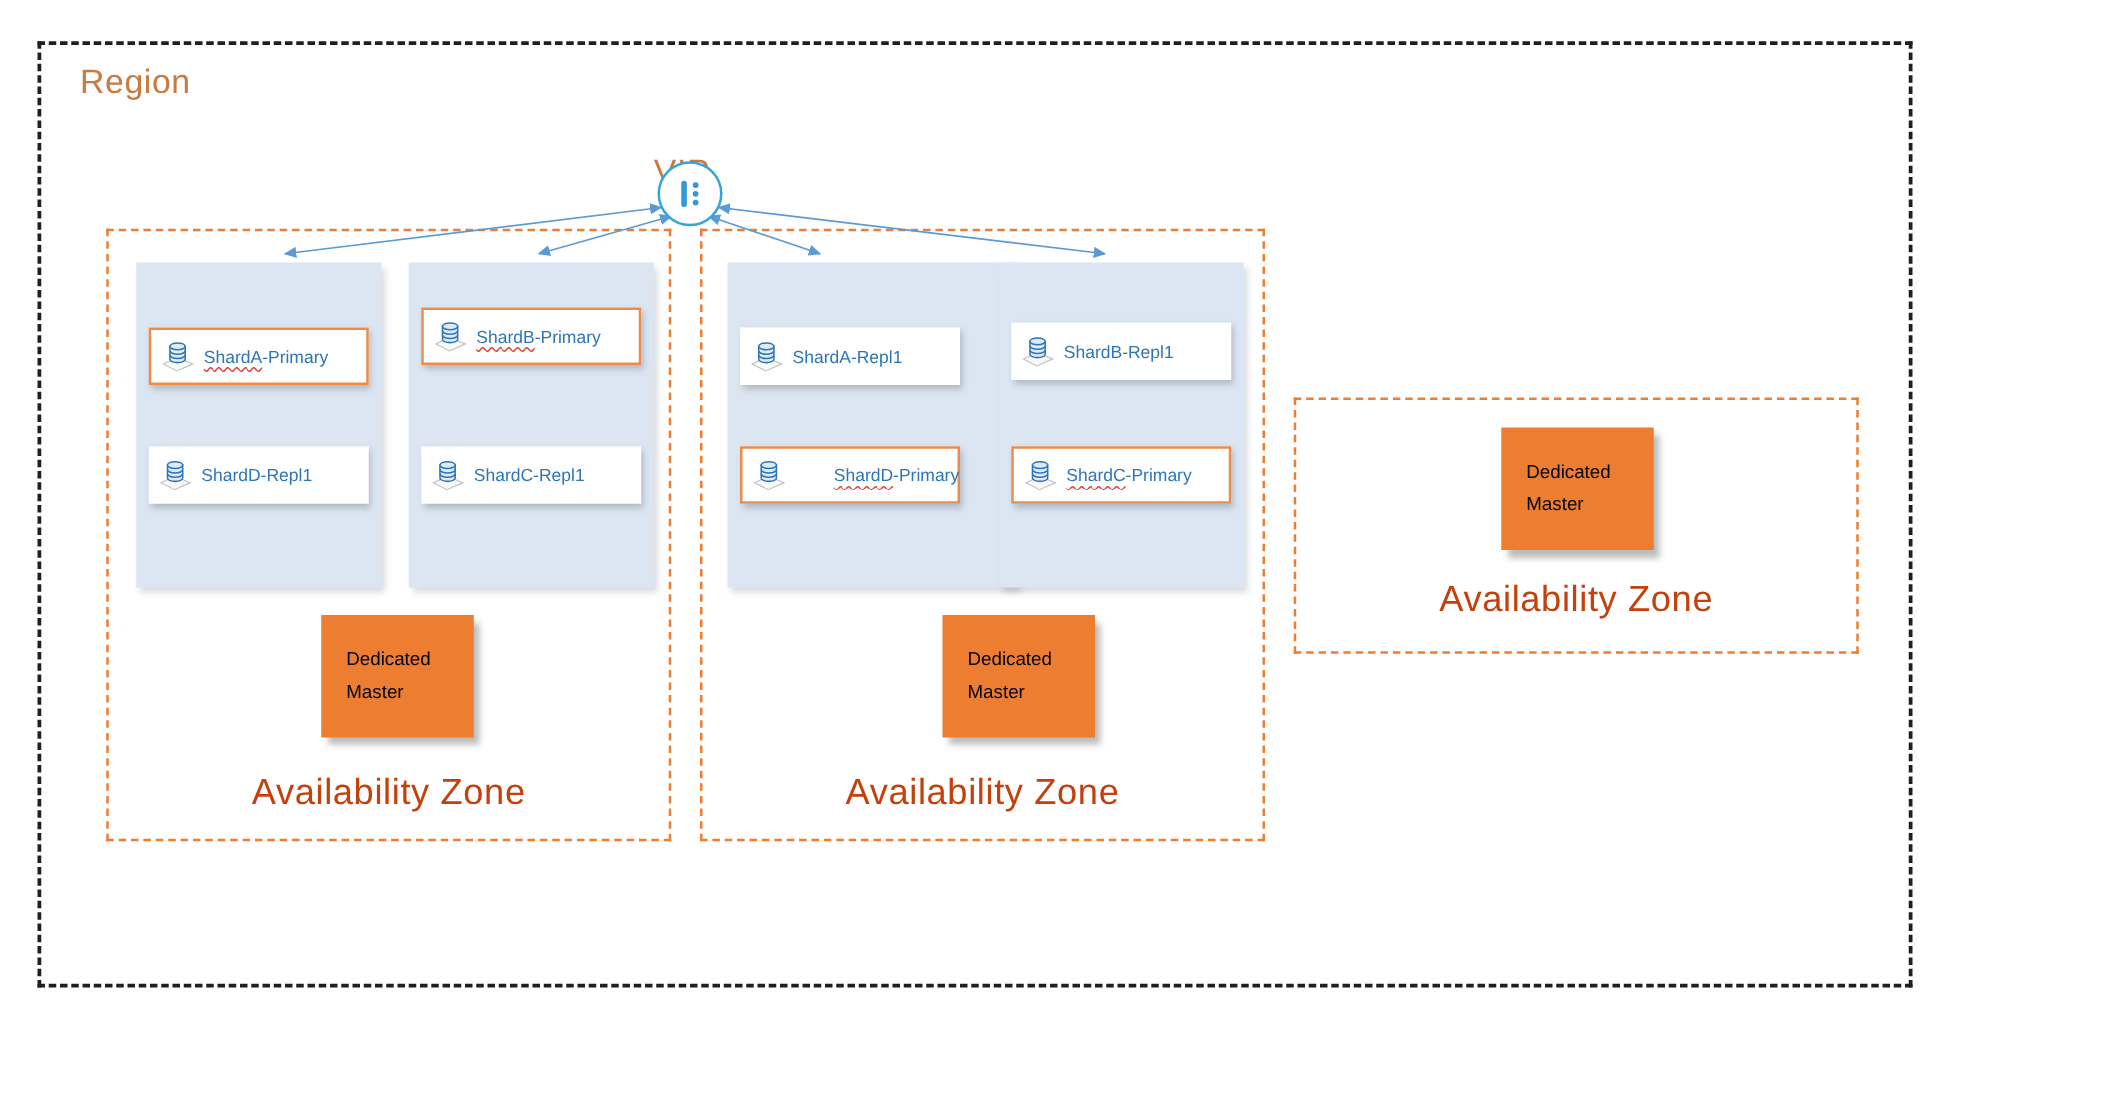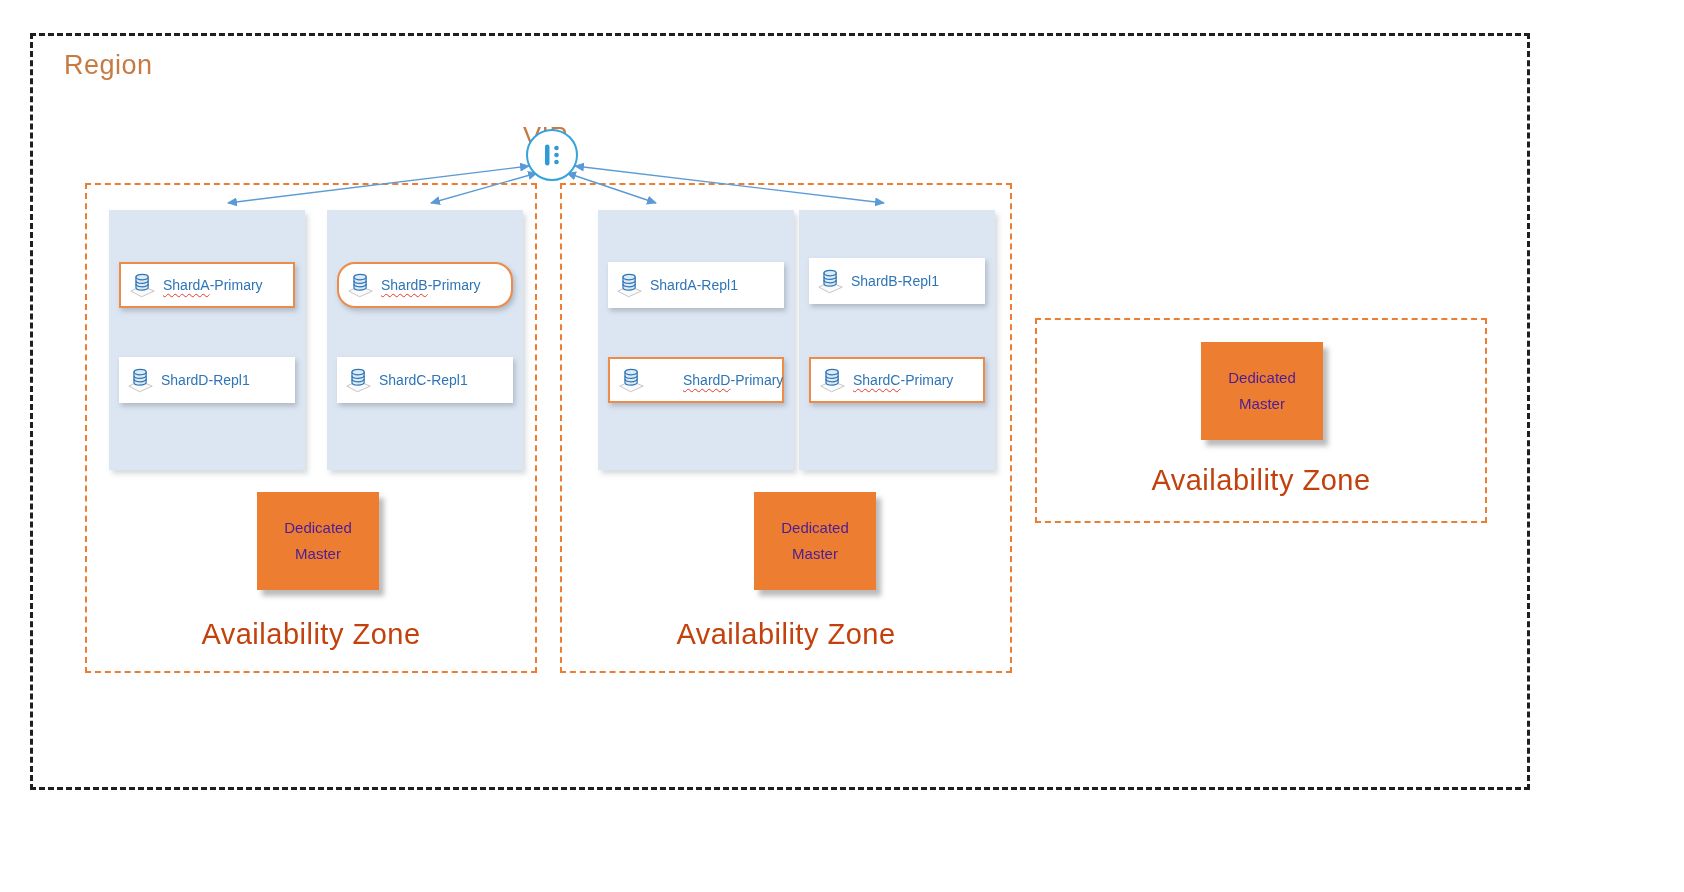--- a/index.html
+++ b/index.html
@@ -31,23 +31,23 @@
   .shard.primary { border:2px solid #ED8C4A; }
   .shard-label { font-size:14px; color:#2E75B6; white-space:nowrap; }
   .sq {
     text-decoration-line: underline;
     text-decoration-style: wavy;
     text-decoration-color:#E03C31;
     text-decoration-thickness:1px;
     text-underline-offset:3px;
   }
   .master {
-    position:absolute; width:122px; height:98px; background:#ED7D31; color:#4c1d95;
+    position:absolute; width:122px; height:98px; background:#ED7D31; color:#000000;
     font-size:15px; line-height:1.75; display:flex; align-items:center; justify-content:center;
-    text-align:center; padding:0 20px; box-sizing:border-box;
+    padding:0 20px; box-sizing:border-box;
     box-shadow:5px 6px 5px rgba(105,105,105,.45);
   }
   .vip-circle {
     position:absolute; left:526px; top:129px; width:52px; height:52px;
     border:2px solid #35A3DC; border-radius:50%; box-sizing:border-box;
     background:#ffffff; display:flex; align-items:center; justify-content:center; z-index:4;
   }
   .arrows { position:absolute; left:0; top:0; z-index:3; pointer-events:none; }
   .db-icon { flex:0 0 auto; }
 </style>
@@ -103,21 +103,21 @@
           <path d="M8.5 6 V17 a6.5 2.9 0 0 0 13 0 V6 Z" fill="#DEEBF7" stroke="#2E75B6" stroke-width="1.3"></path>
           <path d="M8.5 9.8 a6.5 2.9 0 0 0 13 0" fill="none" stroke="#2E75B6" stroke-width="1.3"></path>
           <path d="M8.5 13.5 a6.5 2.9 0 0 0 13 0" fill="none" stroke="#2E75B6" stroke-width="1.3"></path>
           <ellipse cx="15" cy="6" rx="6.5" ry="2.9" fill="#DEEBF7" stroke="#2E75B6" stroke-width="1.3"></ellipse>
         </svg>
         <span class="shard-label"><span>ShardD</span><span>-Repl1</span></span>
       </div>
     </div>
 
     <div class="panel" style="left:240px; top:25px;">
-      <div class="shard primary" style="top:52px;border-radius:18px;">
+      <div class="shard primary" style="top:36px;">
         <svg class="db-icon" width="30" height="29" viewBox="0 0 32 30">
           <path d="M3 21 L14.5 15.5 L28 21 L14.5 27 Z" fill="#fafafa" stroke="#c2c2c2" stroke-width="1"></path>
           <path d="M8.5 6 V17 a6.5 2.9 0 0 0 13 0 V6 Z" fill="#DEEBF7" stroke="#2E75B6" stroke-width="1.3"></path>
           <path d="M8.5 9.8 a6.5 2.9 0 0 0 13 0" fill="none" stroke="#2E75B6" stroke-width="1.3"></path>
           <path d="M8.5 13.5 a6.5 2.9 0 0 0 13 0" fill="none" stroke="#2E75B6" stroke-width="1.3"></path>
           <ellipse cx="15" cy="6" rx="6.5" ry="2.9" fill="#DEEBF7" stroke="#2E75B6" stroke-width="1.3"></ellipse>
         </svg>
         <span class="shard-label"><span class="sq">ShardB</span><span>-Primary</span></span>
       </div>
       <div class="shard" style="top:147px;">
@@ -131,21 +131,21 @@
         <span class="shard-label"><span>ShardC</span><span>-Repl1</span></span>
       </div>
     </div>
 
     <div class="master" style="left:170px; top:307px;">Dedicated Master</div>
     <div class="az-label" style="top:433px;">Availability Zone</div>
   </div>
 
   <div class="az" style="left:560px; top:183px; width:452px; height:490px;">
 
-    <div class="panel" style="left:36px; top:25px;">
+    <div class="panel" style="left:20px; top:25px;padding-left:36px;">
       <div class="shard" style="top:52px;">
         <svg class="db-icon" width="30" height="29" viewBox="0 0 32 30">
           <path d="M3 21 L14.5 15.5 L28 21 L14.5 27 Z" fill="#fafafa" stroke="#c2c2c2" stroke-width="1"></path>
           <path d="M8.5 6 V17 a6.5 2.9 0 0 0 13 0 V6 Z" fill="#DEEBF7" stroke="#2E75B6" stroke-width="1.3"></path>
           <path d="M8.5 9.8 a6.5 2.9 0 0 0 13 0" fill="none" stroke="#2E75B6" stroke-width="1.3"></path>
           <path d="M8.5 13.5 a6.5 2.9 0 0 0 13 0" fill="none" stroke="#2E75B6" stroke-width="1.3"></path>
           <ellipse cx="15" cy="6" rx="6.5" ry="2.9" fill="#DEEBF7" stroke="#2E75B6" stroke-width="1.3"></ellipse>
         </svg>
         <span class="shard-label"><span>ShardA</span><span>-Repl1</span></span>
       </div>

